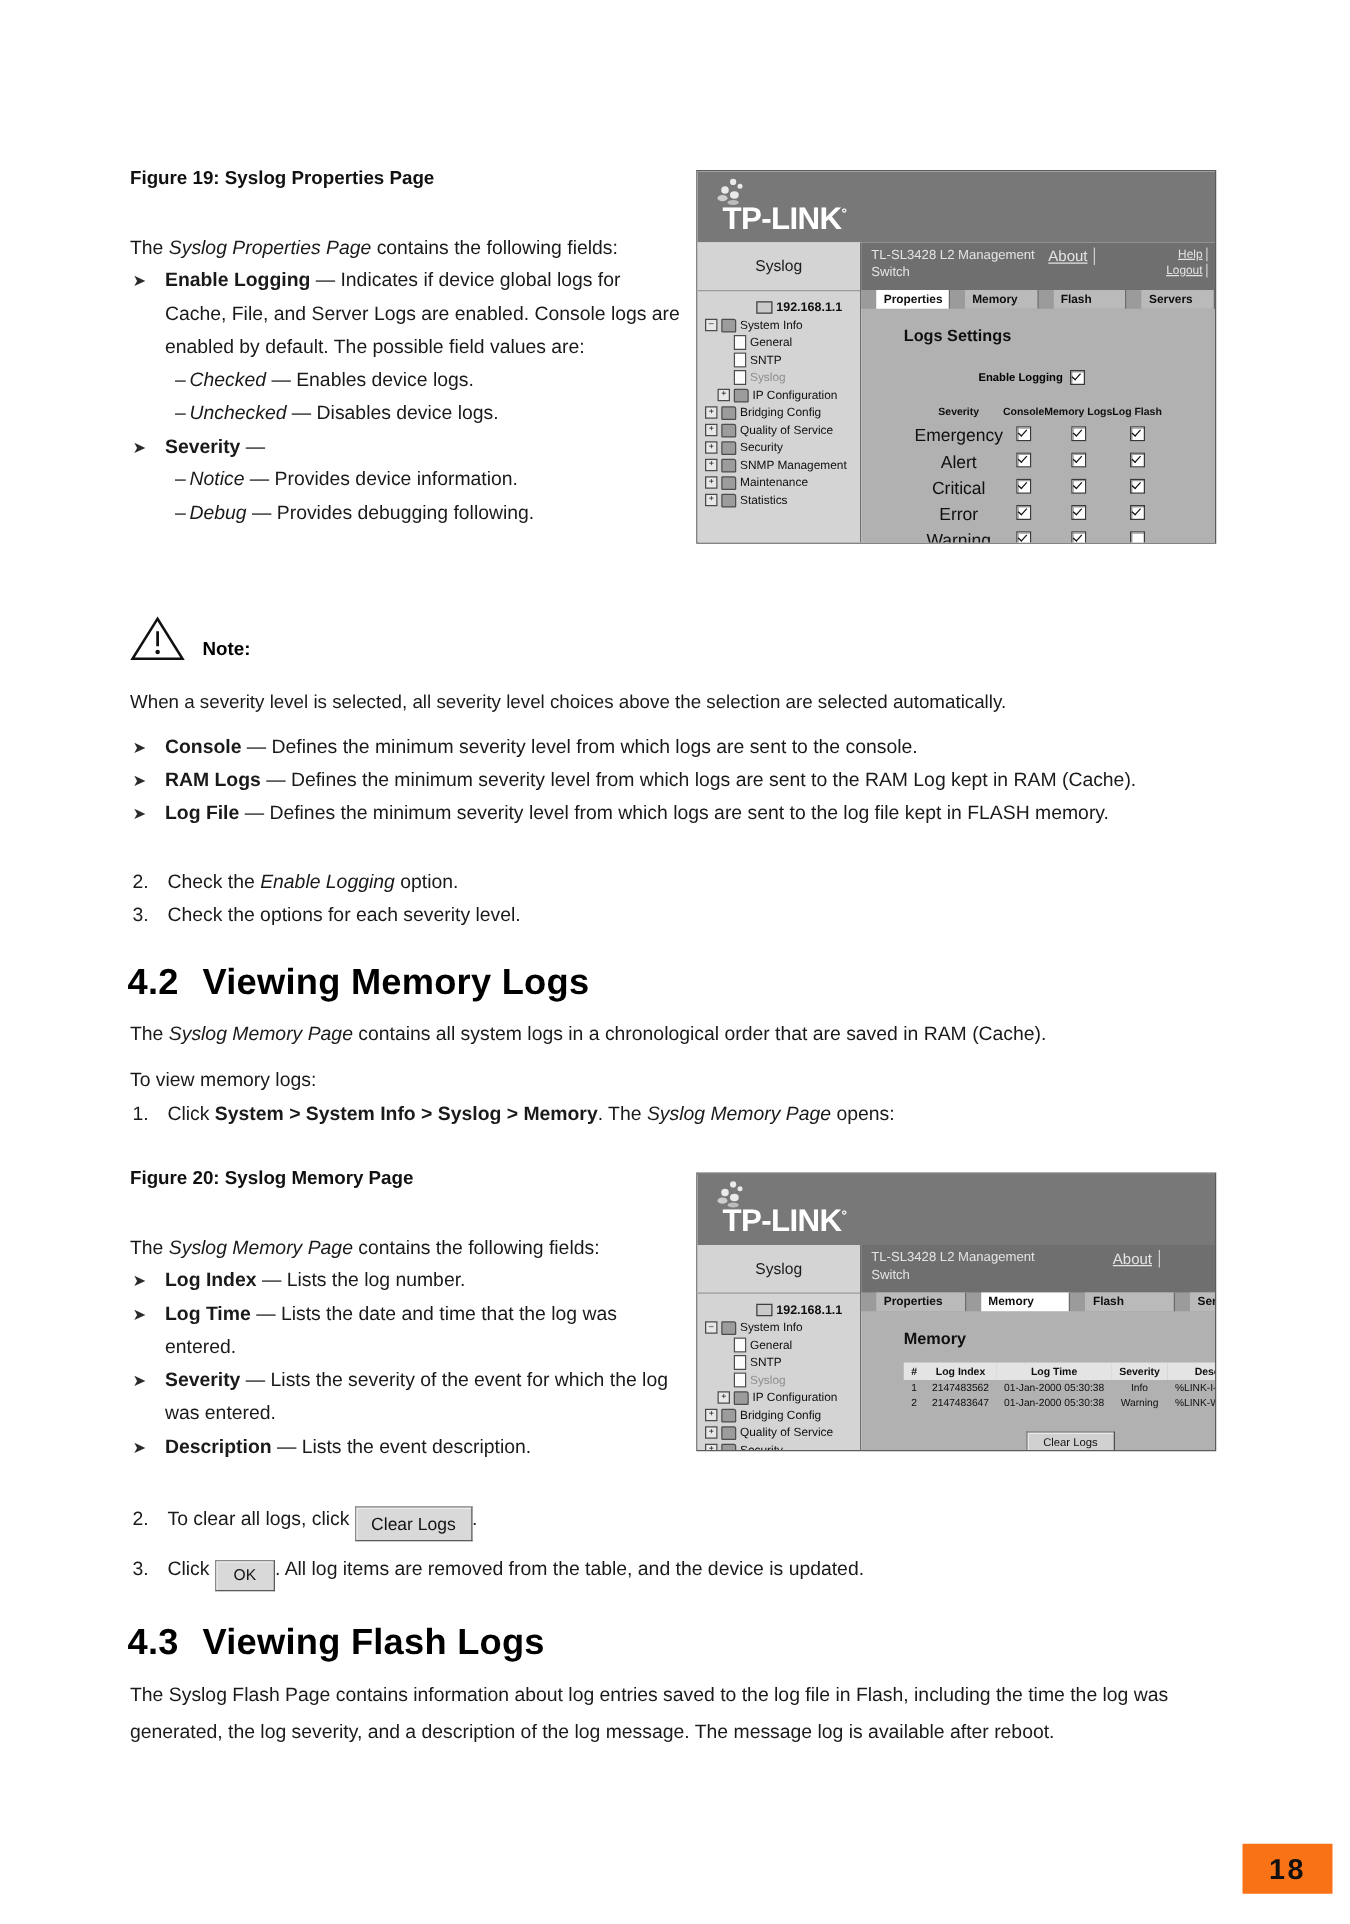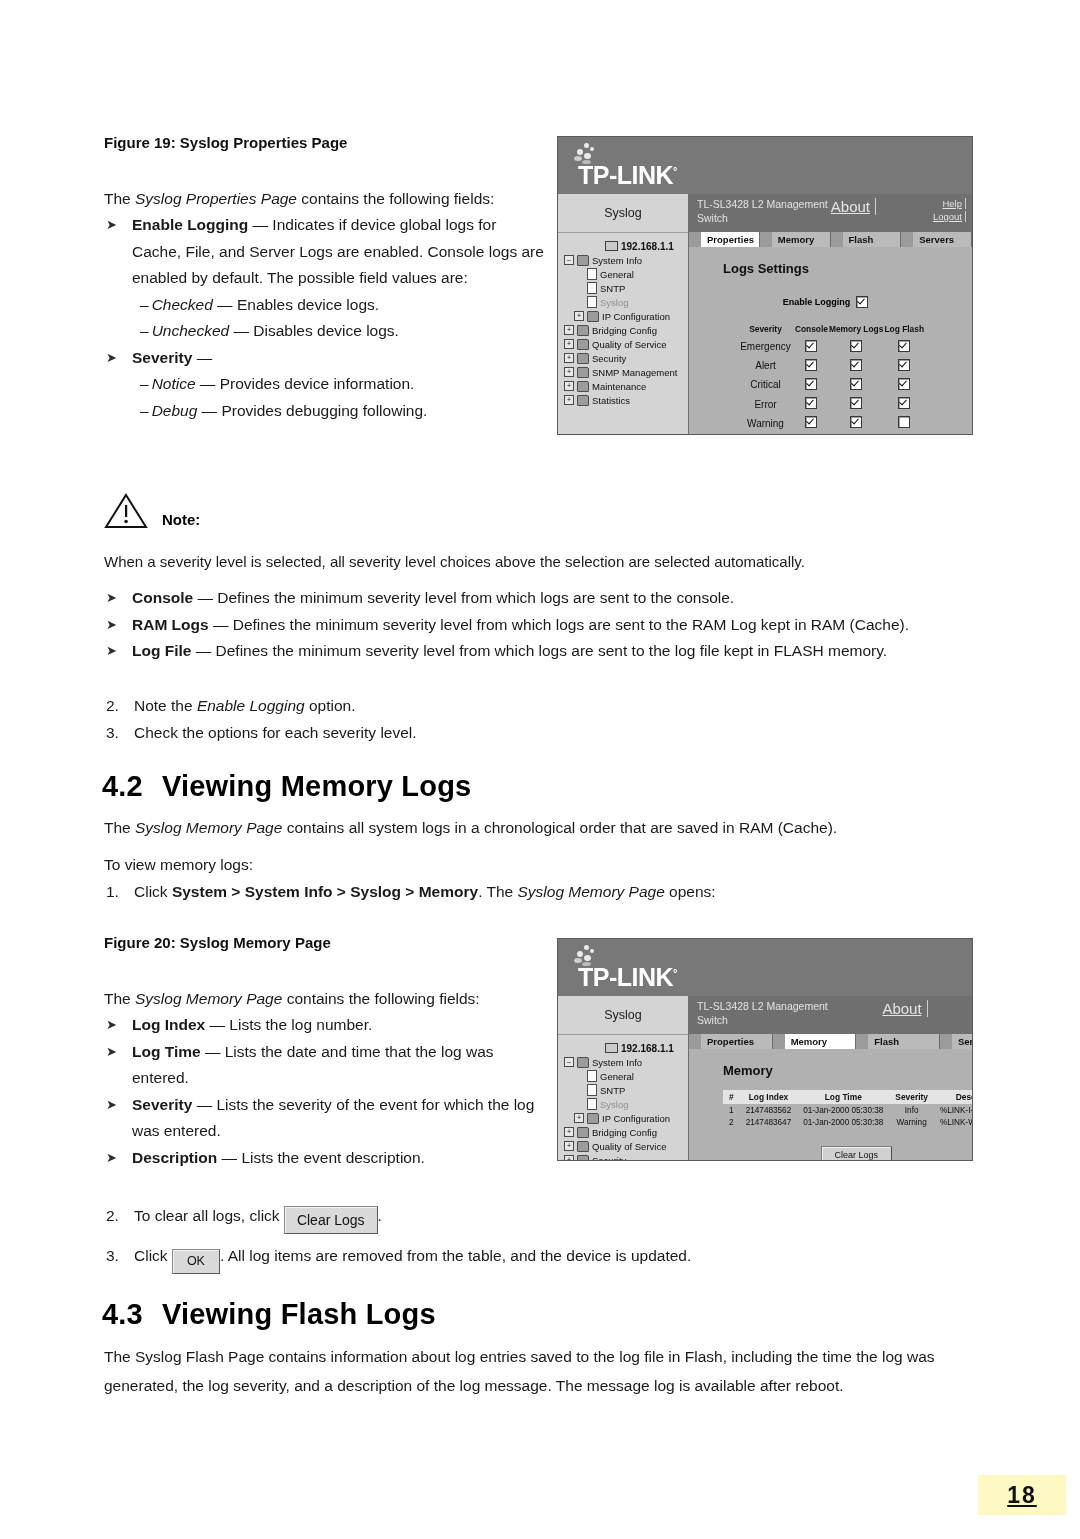--- a/index.html
+++ b/index.html
@@ -116,31 +116,30 @@
     vertical-align: -4px;
     font-family: "Liberation Sans", sans-serif;
   }
   .inline-btn.sm { font-size: 12.5px; padding: 5px 14px; }
 
   
   .pagenum {
     position: absolute;
     right: 14px;
     bottom: 24px;
-    width: 88px;
+    width: 72px;
     height: 40px;
-    background: #fef9c3;
+    background: #f97316;
     display: flex;
     align-items: center;
     justify-content: center;
     font-size: 23px;
     font-weight: bold;
     color: #111;
     letter-spacing: 2px;
-    text-decoration: underline;
   }
 
   
   .shot {
     position: absolute;
     border: 1px solid #5c5c5c;
     background: #ffffff;
     font-family: "Liberation Sans", sans-serif;
     overflow: hidden;
     filter: grayscale(1) contrast(1.02);
@@ -208,21 +207,21 @@
     border: 1px solid #3f3f3f; flex: 0 0 11px;
   }
   .indent1 { padding-left: 10px; }
 
   .shot-main { flex: 1 1 auto; position: relative; background: #84cc16; }
   .main-head {
     height: 38px; background: #6f6f6f; color: #e2e2e2;
     position: relative;
   }
   .mh-title { position: absolute; left: 8px; top: 3px; font-size: 10.5px; line-height: 14px; }
-  .mh-about { position: absolute; right: 96px; top: 4px; font-size: 15px; text-decoration: underline; border-right: 1px solid #ccc; padding-right: 5px; }
+  .mh-about { position: absolute; right: 96px; top: 4px; font-size: 12px; text-decoration: underline; border-right: 1px solid #ccc; padding-right: 5px; }
   .mh-help { position: absolute; right: 6px; top: 4px; font-size: 9.5px; text-decoration: underline; border-right: 1px solid #ccc; padding-right: 3px;}
   .mh-logout { position: absolute; right: 6px; top: 17px; font-size: 9.5px; text-decoration: underline; border-right: 1px solid #ccc; padding-right: 3px;}
 
   .tabs { display: flex; height: 15px; background: #9a9a9a; }
   .tab {
     flex: 1 1 0;
     font-size: 9.5px; font-weight: bold; color: #111;
     padding-left: 6px; line-height: 15px;
     background: #b9b9b9;
     border-right: 1px solid #6b6b6b;
@@ -257,21 +256,21 @@
   .sev-table {
     margin: 16px auto 0 auto;
     border-collapse: collapse;
     width: 188px;
   }
   .sev-table th {
     font-size: 8.4px; font-weight: bold; color: #111;
     padding: 0 0 3px 0; text-align: center; white-space: nowrap;
   }
   .sev-table td {
-    font-size: 10px; color: #111; text-align: center;
+    font-size: 14px; color: #111; text-align: center;
     padding: 2.6px 0; white-space: nowrap;
   }
   .sev-table td.name { text-align: center; width: 58px; }
 
   .btn-gui {
     background: #cfcfcf;
     border: 1px solid #7d7d7d;
     border-right-color: #4e4e4e; border-bottom-color: #4e4e4e;
     box-shadow: inset 1px 1px 0 #efefef;
     font-size: 9px; color: #111;
@@ -523,21 +522,21 @@
         <span class="arrow">➤</span>
         <span class="b">Log File</span><span> — Defines the minimum severity level from which logs are sent to the log file kept in FLASH memory.</span>
       </li>
     </ul>
   </div>
 
   <div class="full-col" style="top:692px;">
     <ul class="nlist">
       <li>
         <span class="num">2.</span>
-        <span>Note the </span><span class="i">Enable Logging</span><span> option.</span>
+        <span>Check the </span><span class="i">Enable Logging</span><span> option.</span>
       </li>
       <li>
         <span class="num">3.</span>
         <span>Check the options for each severity level.</span>
       </li>
     </ul>
   </div>
 
   <div class="h2" style="top:770px;">
     <span class="num">4.2</span><span>Viewing Memory Logs</span>

